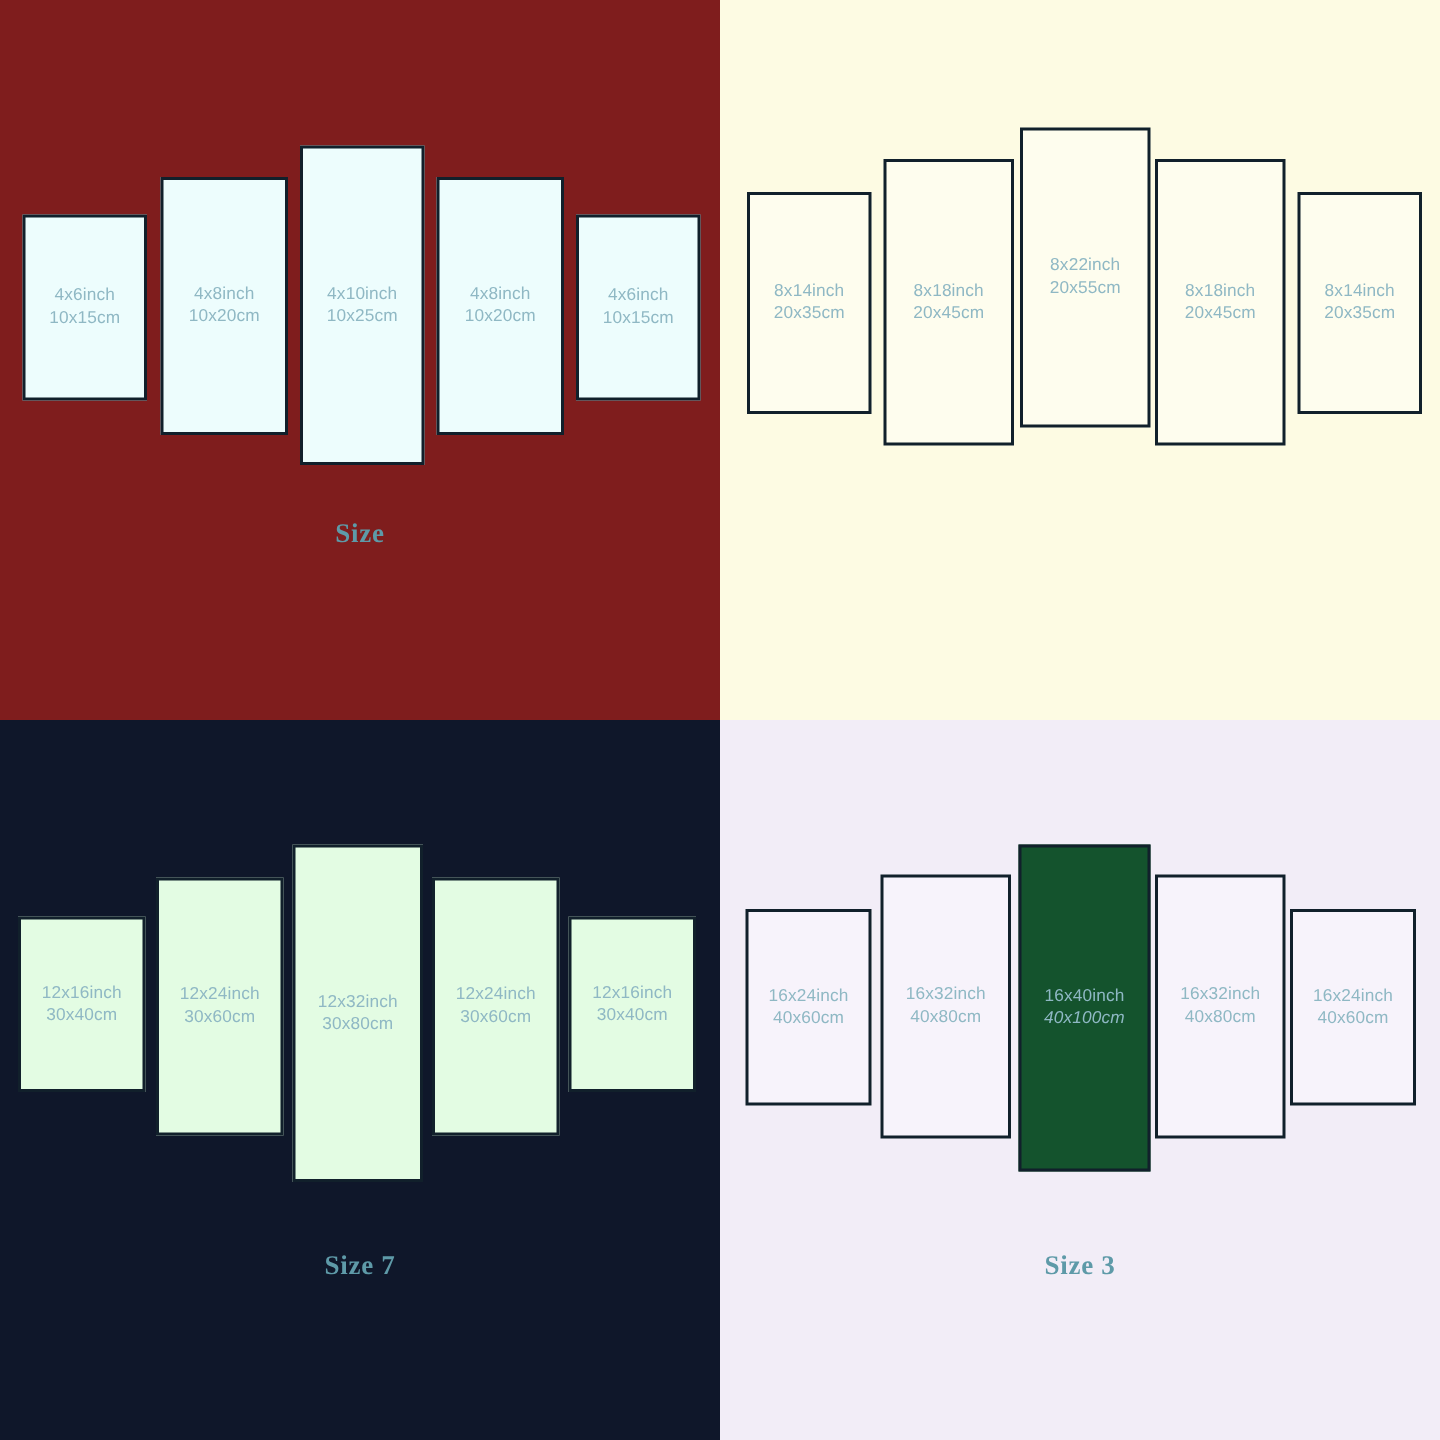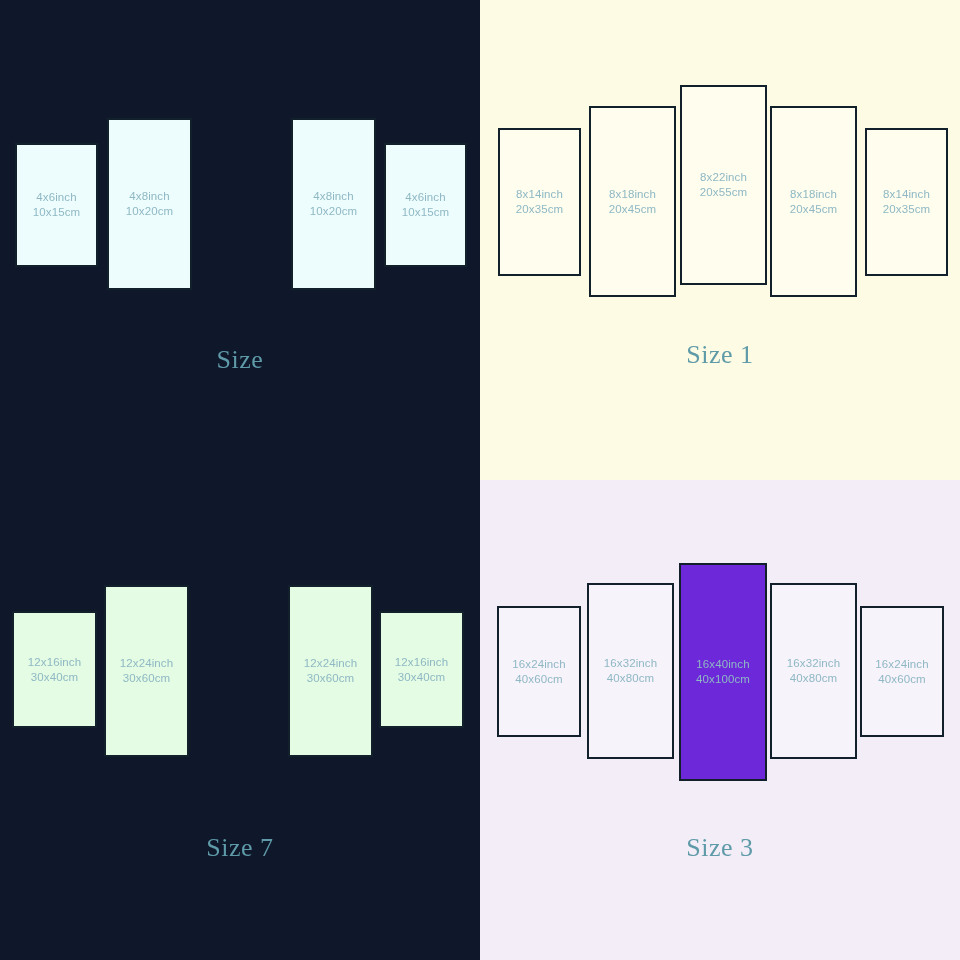--- a/index.html
+++ b/index.html
@@ -43,39 +43,43 @@
     line-height:15px;
     letter-spacing:0.1px;
     white-space:nowrap;
     text-align:center;
   }
   .quad-title{
     position:absolute;
     left:0;right:0;
     text-align:center;
     font-family:"Liberation Serif", serif;
-    font-weight:normal;
-    font-size:26px;
+    font-weight:bold;
+    font-size:18px;
     letter-spacing:0.5px;
     color:#5e9aa8;
   }
 </style>
 </head>
 <body>
 
 <div id="size-chart" style="background: rgb(255, 255, 255);">
-    <div class="quadrant" style="background: #0f172a;">
+    <div class="quadrant" style="background: #7f1d1d;">
       <div class="panel-stage">
         <div class="panel" style="left: 15px; top: 143px; width: 83px; height: 124px; background: rgb(237, 253, 253); border-color: rgb(17, 32, 43);">
           <div class="panel-line" style="color: rgb(143, 184, 196);">4x6inch</div>
           <div class="panel-line" style="color: rgb(143, 184, 196);">10x15cm</div>
         </div>
         <div class="panel" style="left: 107px; top: 118px; width: 85px; height: 172px; background: rgb(237, 253, 253); border-color: rgb(17, 32, 43);">
           <div class="panel-line" style="color: rgb(143, 184, 196);">4x8inch</div>
           <div class="panel-line" style="color: rgb(143, 184, 196);">10x20cm</div>
+        </div>
+        <div class="panel" style="left: 200px; top: 97px; width: 83px; height: 213px; background: rgb(237, 253, 253); border-color: rgb(17, 32, 43);">
+          <div class="panel-line" style="color: rgb(143, 184, 196);">4x10inch</div>
+          <div class="panel-line" style="color: rgb(143, 184, 196);">10x25cm</div>
         </div>
         <div class="panel" style="left: 291px; top: 118px; width: 85px; height: 172px; background: rgb(237, 253, 253); border-color: rgb(17, 32, 43);">
           <div class="panel-line" style="color: rgb(143, 184, 196);">4x8inch</div>
           <div class="panel-line" style="color: rgb(143, 184, 196);">10x20cm</div>
         </div>
         <div class="panel" style="left: 384px; top: 143px; width: 83px; height: 124px; background: rgb(237, 253, 253); border-color: rgb(17, 32, 43);">
           <div class="panel-line" style="color: rgb(143, 184, 196);">4x6inch</div>
           <div class="panel-line" style="color: rgb(143, 184, 196);">10x15cm</div>
         </div>
       </div>
@@ -97,31 +101,34 @@
         </div>
         <div class="panel" style="left: 290px; top: 106px; width: 87px; height: 191px; background: rgb(254, 253, 238); border-color: rgb(17, 32, 43);">
           <div class="panel-line" style="color: rgb(143, 184, 196);">8x18inch</div>
           <div class="panel-line" style="color: rgb(143, 184, 196);">20x45cm</div>
         </div>
         <div class="panel" style="left: 385px; top: 128px; width: 83px; height: 148px; background: rgb(254, 253, 238); border-color: rgb(17, 32, 43);">
           <div class="panel-line" style="color: rgb(143, 184, 196);">8x14inch</div>
           <div class="panel-line" style="color: rgb(143, 184, 196);">20x35cm</div>
         </div>
       </div>
-      <div class="quad-title" style="top: 340px; color: rgb(94, 154, 168);">Size 1</div>
     </div>
     <div class="quadrant" style="background: #0f172a;">
       <div class="panel-stage">
         <div class="panel" style="left: 12px; top: 131px; width: 85px; height: 117px; background: rgb(227, 252, 227); border-color: rgb(17, 32, 43);">
           <div class="panel-line" style="color: rgb(143, 184, 196);">12x16inch</div>
           <div class="panel-line" style="color: rgb(143, 184, 196);">30x40cm</div>
         </div>
         <div class="panel" style="left: 104px; top: 105px; width: 85px; height: 172px; background: rgb(227, 252, 227); border-color: rgb(17, 32, 43);">
           <div class="panel-line" style="color: rgb(143, 184, 196);">12x24inch</div>
           <div class="panel-line" style="color: rgb(143, 184, 196);">30x60cm</div>
+        </div>
+        <div class="panel" style="left: 195px; top: 83px; width: 87px; height: 225px; background: rgb(227, 252, 227); border-color: rgb(17, 32, 43);">
+          <div class="panel-line" style="color: rgb(143, 184, 196);">12x32inch</div>
+          <div class="panel-line" style="color: rgb(143, 184, 196);">30x80cm</div>
         </div>
         <div class="panel" style="left: 288px; top: 105px; width: 85px; height: 172px; background: rgb(227, 252, 227); border-color: rgb(17, 32, 43);">
           <div class="panel-line" style="color: rgb(143, 184, 196);">12x24inch</div>
           <div class="panel-line" style="color: rgb(143, 184, 196);">30x60cm</div>
         </div>
         <div class="panel" style="left: 379px; top: 131px; width: 85px; height: 117px; background: rgb(227, 252, 227); border-color: rgb(17, 32, 43);">
           <div class="panel-line" style="color: rgb(143, 184, 196);">12x16inch</div>
           <div class="panel-line" style="color: rgb(143, 184, 196);">30x40cm</div>
         </div>
       </div>
@@ -130,23 +137,23 @@
     <div class="quadrant" style="background: rgb(242, 237, 247);">
       <div class="panel-stage">
         <div class="panel" style="left: 17px; top: 126px; width: 84px; height: 131px; background: rgb(247, 243, 251); border-color: rgb(17, 32, 43);">
           <div class="panel-line" style="color: rgb(143, 184, 196);">16x24inch</div>
           <div class="panel-line" style="color: rgb(143, 184, 196);">40x60cm</div>
         </div>
         <div class="panel" style="left: 107px; top: 103px; width: 87px; height: 176px; background: rgb(247, 243, 251); border-color: rgb(17, 32, 43);">
           <div class="panel-line" style="color: rgb(143, 184, 196);">16x32inch</div>
           <div class="panel-line" style="color: rgb(143, 184, 196);">40x80cm</div>
         </div>
-        <div class="panel" style="left: 199px; top: 83px; width: 88px; height: 218px; background: #6d28d9; border-color: rgb(17, 32, 43);">
+        <div class="panel" style="left: 199px; top: 83px; width: 88px; height: 218px; background: #14532d; border-color: rgb(17, 32, 43);">
           <div class="panel-line" style="color: rgb(143, 184, 196);">16x40inch</div>
-          <div class="panel-line" style="color: rgb(143, 184, 196);">40x100cm</div>
+          <div class="panel-line" style="color: rgb(143, 184, 196); font-style: italic;">40x100cm</div>
         </div>
         <div class="panel" style="left: 290px; top: 103px; width: 87px; height: 176px; background: rgb(247, 243, 251); border-color: rgb(17, 32, 43);">
           <div class="panel-line" style="color: rgb(143, 184, 196);">16x32inch</div>
           <div class="panel-line" style="color: rgb(143, 184, 196);">40x80cm</div>
         </div>
         <div class="panel" style="left: 380px; top: 126px; width: 84px; height: 131px; background: rgb(247, 243, 251); border-color: rgb(17, 32, 43);">
           <div class="panel-line" style="color: rgb(143, 184, 196);">16x24inch</div>
           <div class="panel-line" style="color: rgb(143, 184, 196);">40x60cm</div>
         </div>
       </div>

